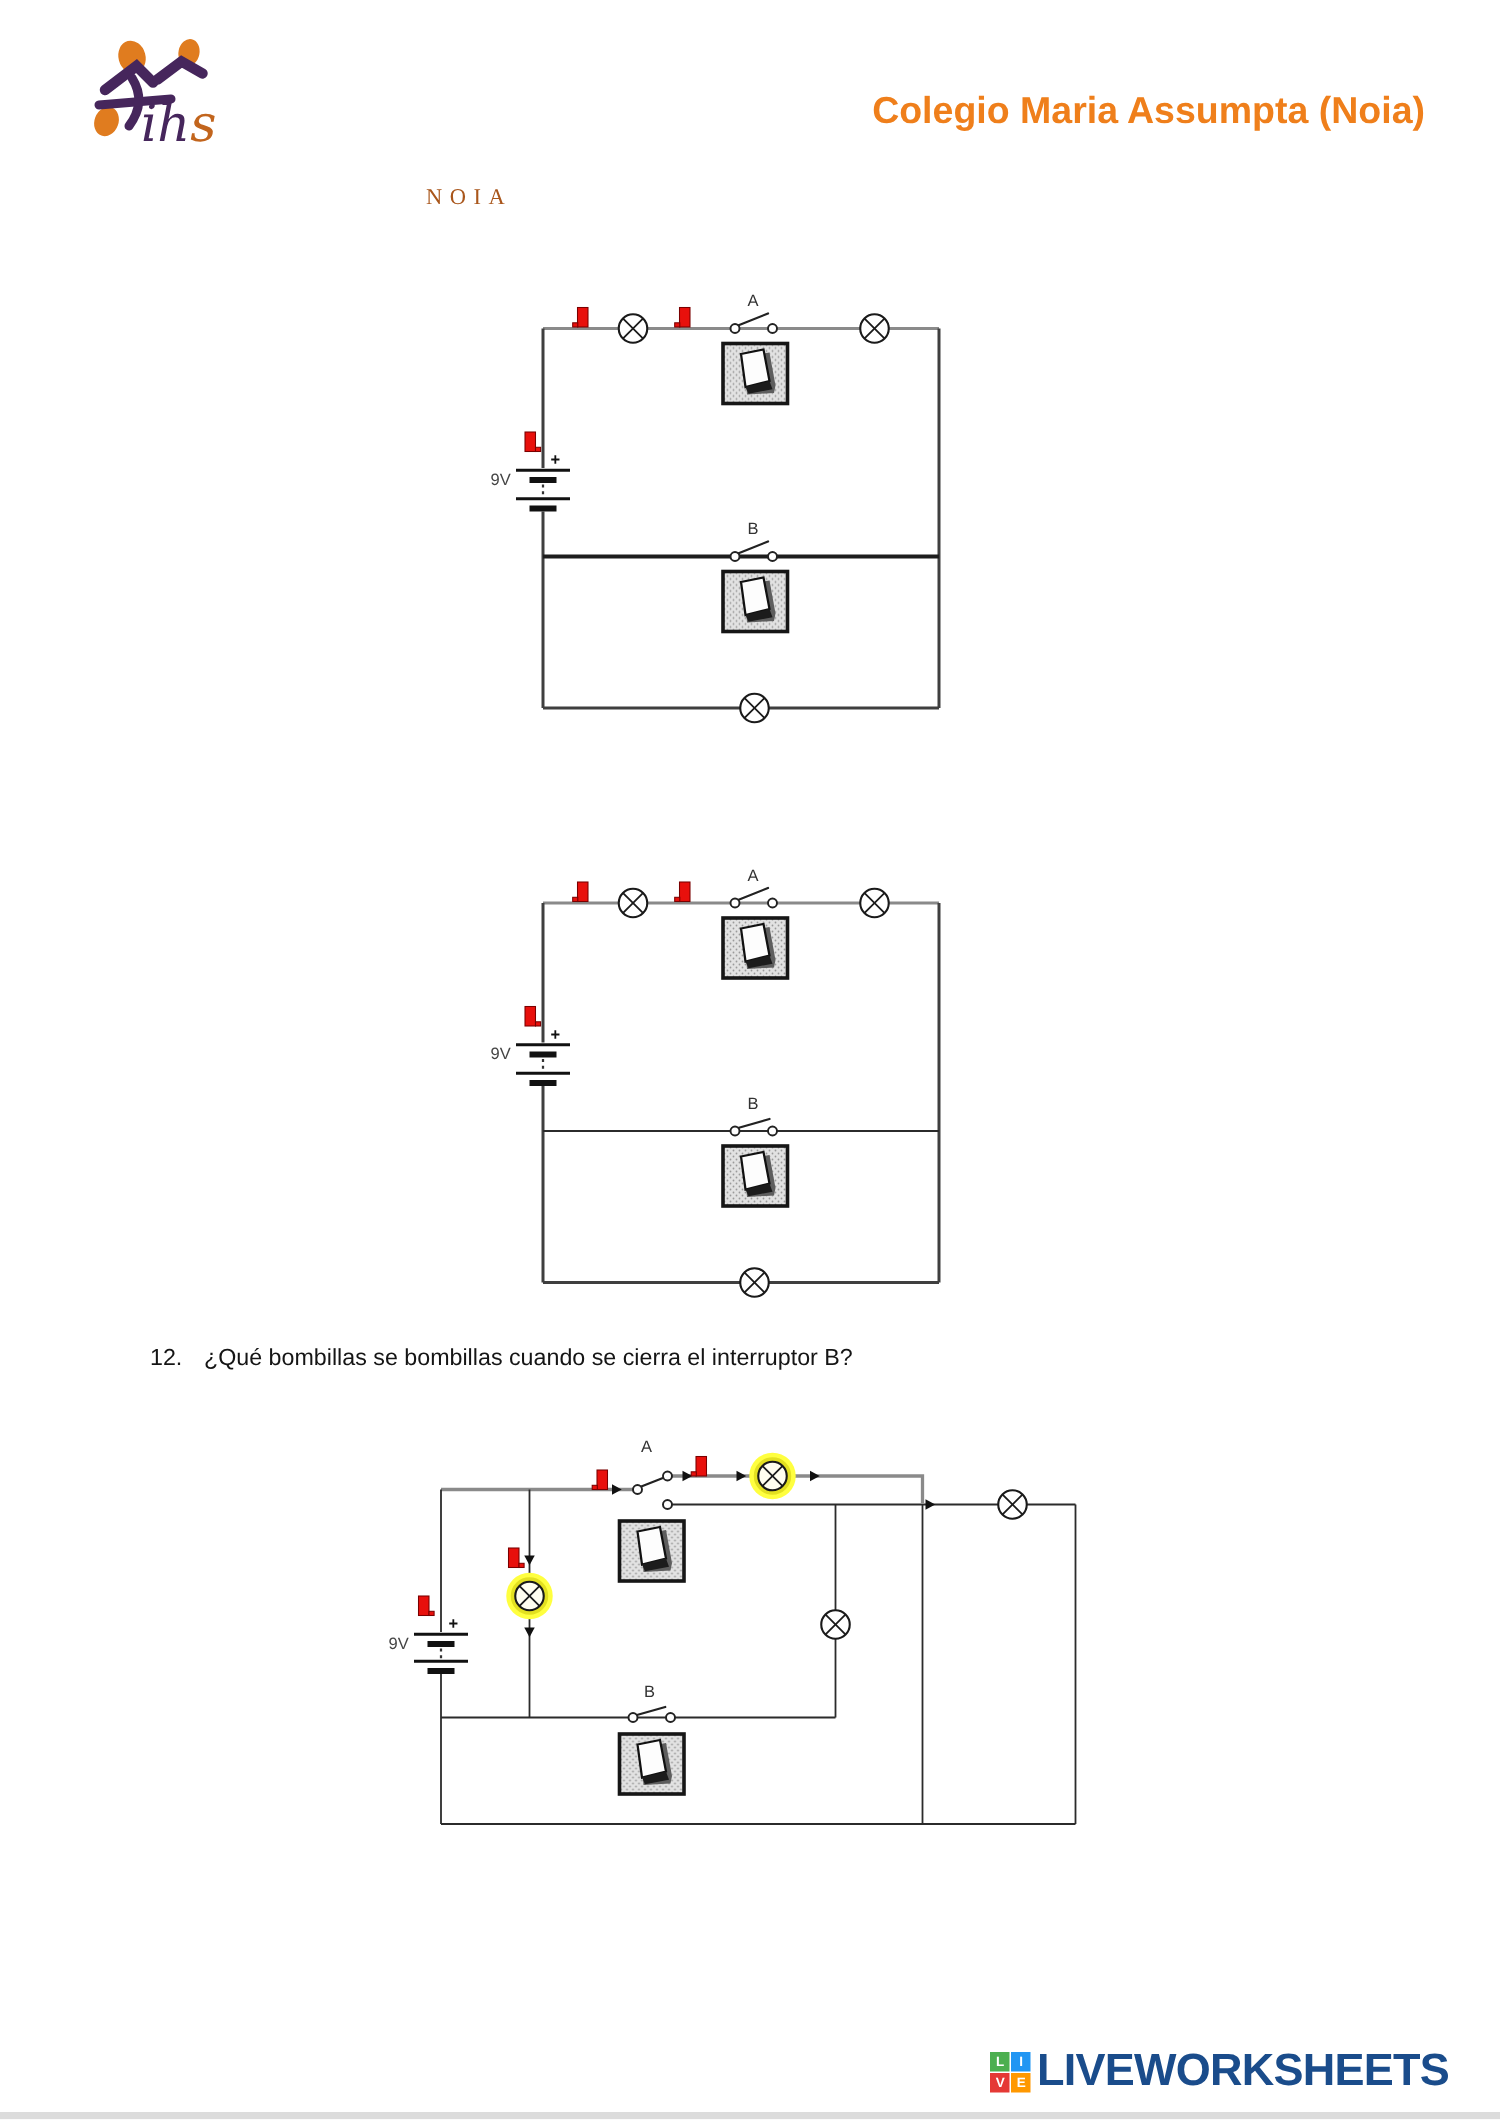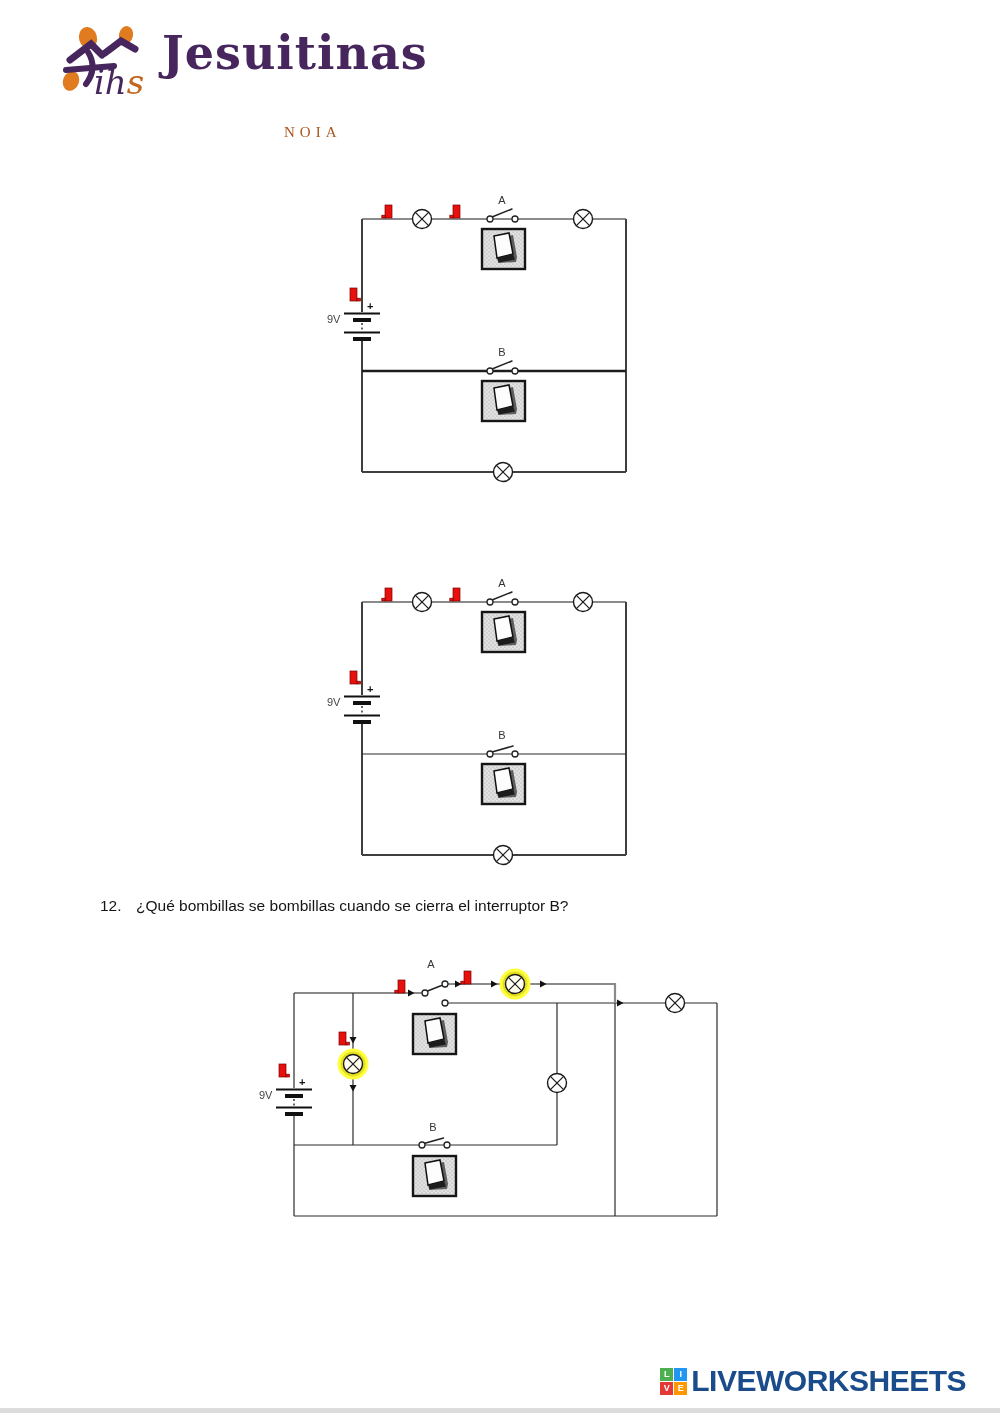--- a/index.html
+++ b/index.html
@@ -62,22 +62,22 @@
     <ellipse cx="68" cy="11" rx="7" ry="9" fill="#e07c1f" transform="rotate(12 68 11)"></ellipse>
     <ellipse cx="13" cy="57" rx="8" ry="10" fill="#e07c1f" transform="rotate(20 13 57)"></ellipse>
     <path d="M12,36 L33,20 L44,31" stroke="#46265c" stroke-width="7" fill="none" stroke-linecap="round"></path>
     <path d="M47,29 L63,17 L77,25" stroke="#46265c" stroke-width="7" fill="none" stroke-linecap="round"></path>
     <path d="M30,28 Q40,44 28,60" stroke="#46265c" stroke-width="6" fill="none" stroke-linecap="round"></path>
     <path d="M8,46 L56,42" stroke="#46265c" stroke-width="6" fill="none" stroke-linecap="round"></path>
     <text x="36" y="70" font-family="DejaVu Serif, serif" font-style="italic" font-size="34">
       <tspan fill="#46265c">ih</tspan><tspan fill="#c2651d">s</tspan>
     </text>
   </svg>
-  <div class="logo-brand">Jesuitinas</div>
   <div class="logo-sub">Noia</div>
+  <div class="school-title">Colegio Maria Assumpta (Noia)</div>
 
   <div class="q" style="top:897px">
     <span class="num">12.</span>
     <span>¿Qué bombillas se bombillas cuando se cierra el interruptor B?</span>
   </div>
 
   <svg class="circuit" style="left:325px;top:192px" width="320" height="300">
     <defs>
       <pattern id="st1" width="4" height="4" patternUnits="userSpaceOnUse">
         <rect width="4" height="4" fill="#e2e2e2"></rect>

